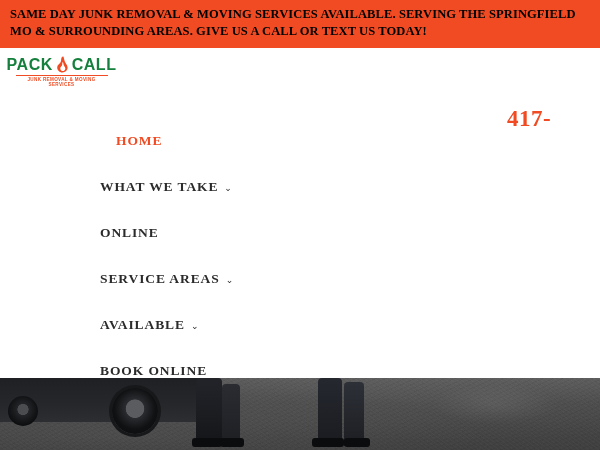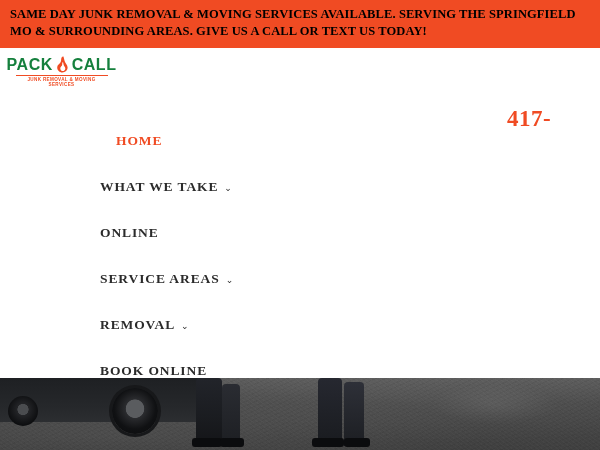--- a/index.html
+++ b/index.html
@@ -256,21 +256,21 @@
       <div class="nav-item">
         <span>ONLINE</span>
       </div>
 
       <div class="nav-item">
         <span>SERVICE AREAS</span>
         <span class="caret">⌄</span>
       </div>
 
       <div class="nav-item">
-        <span>REMOVAL</span>
+        <span>AVAILABLE</span>
         <span class="caret">⌄</span>
       </div>
 
 
       <div class="nav-item">
         <span>BOOK ONLINE</span>
       </div>
 
     </nav>
 

